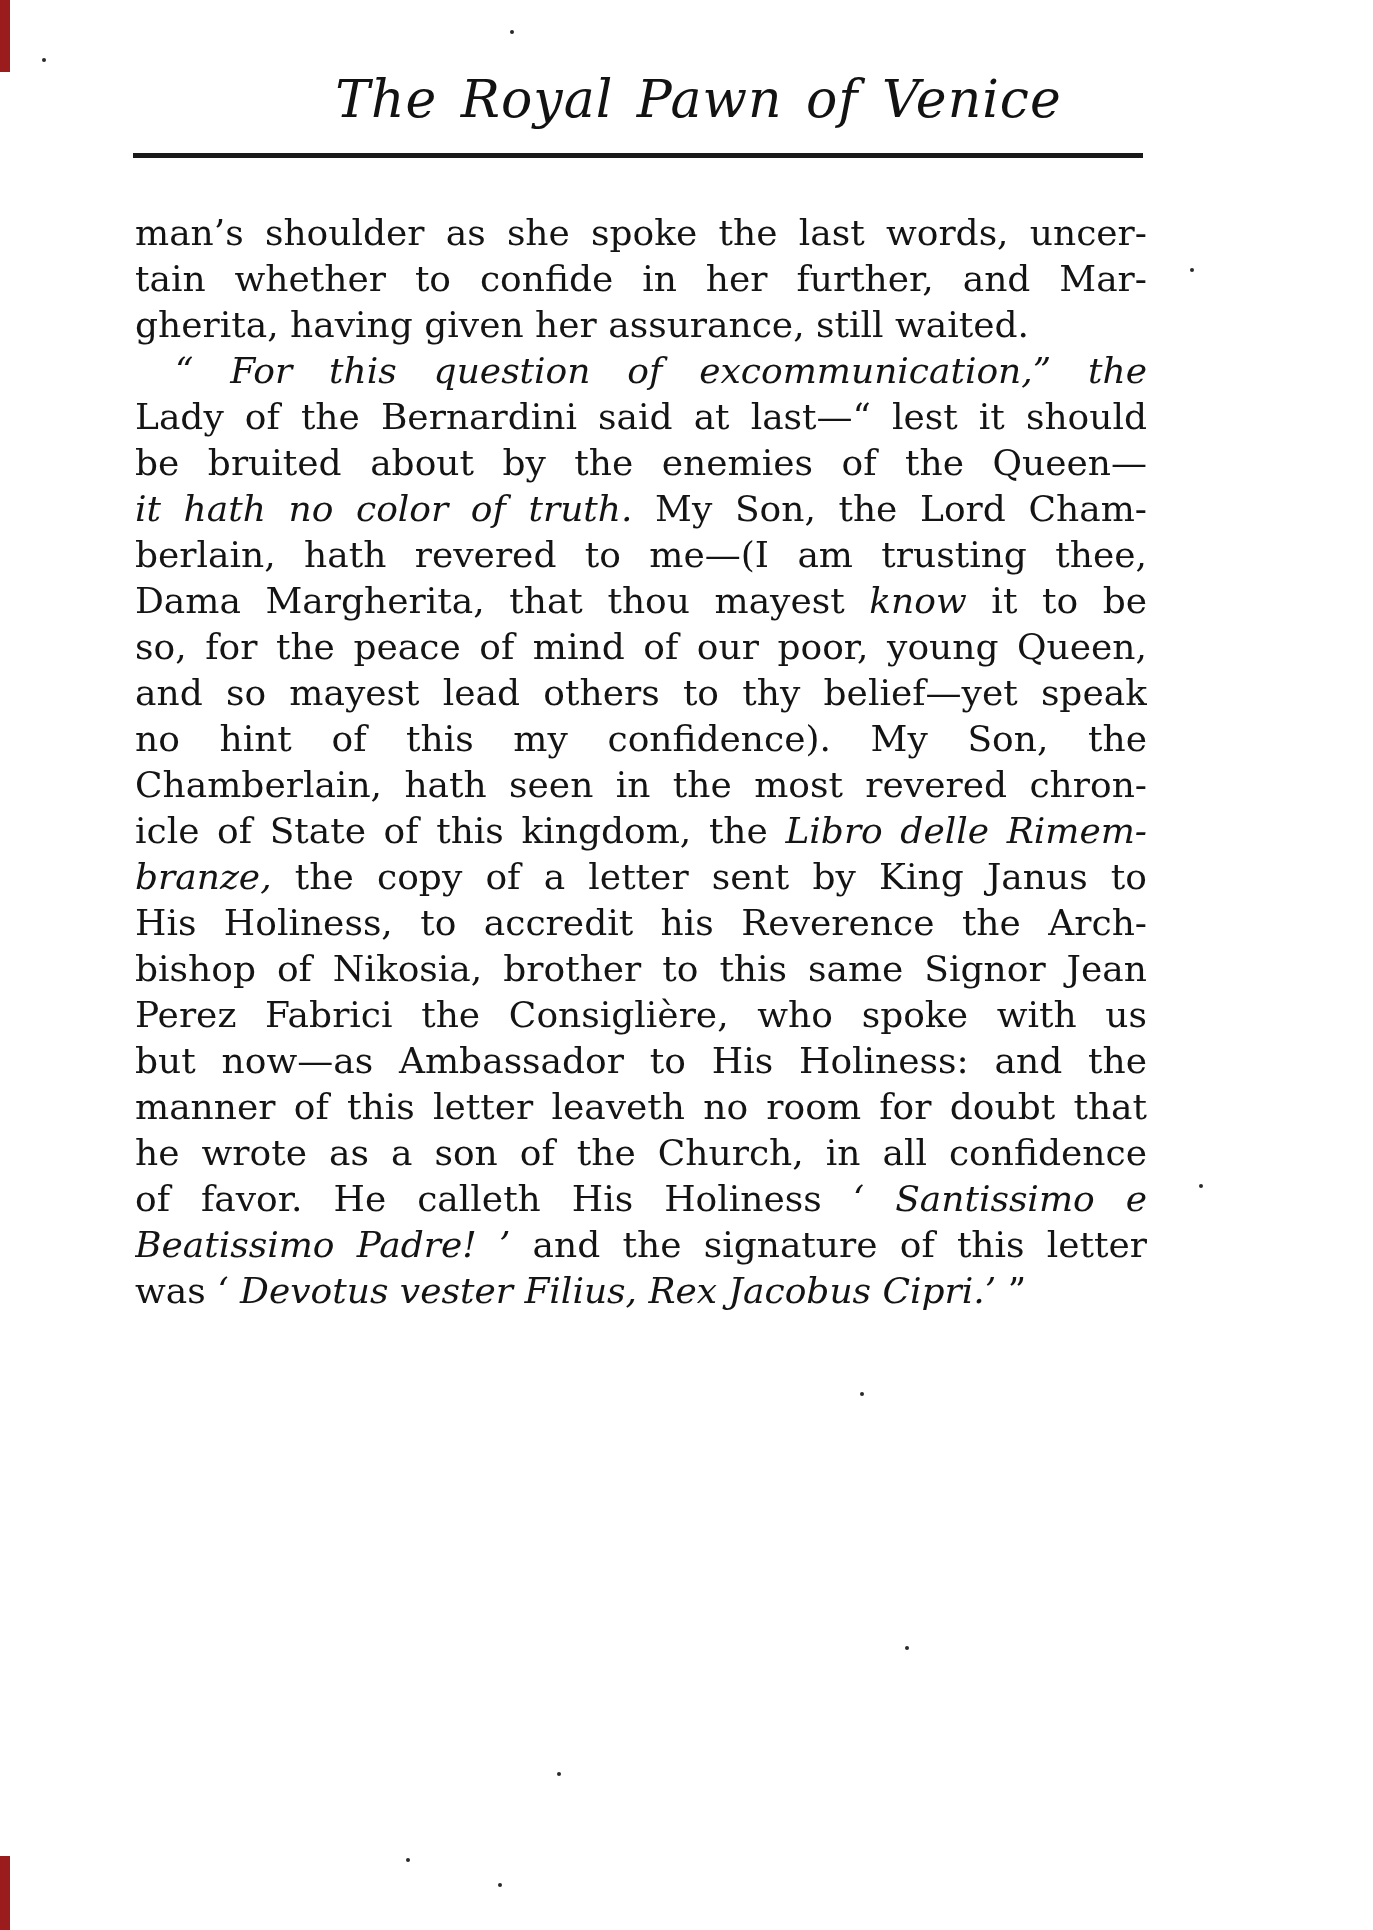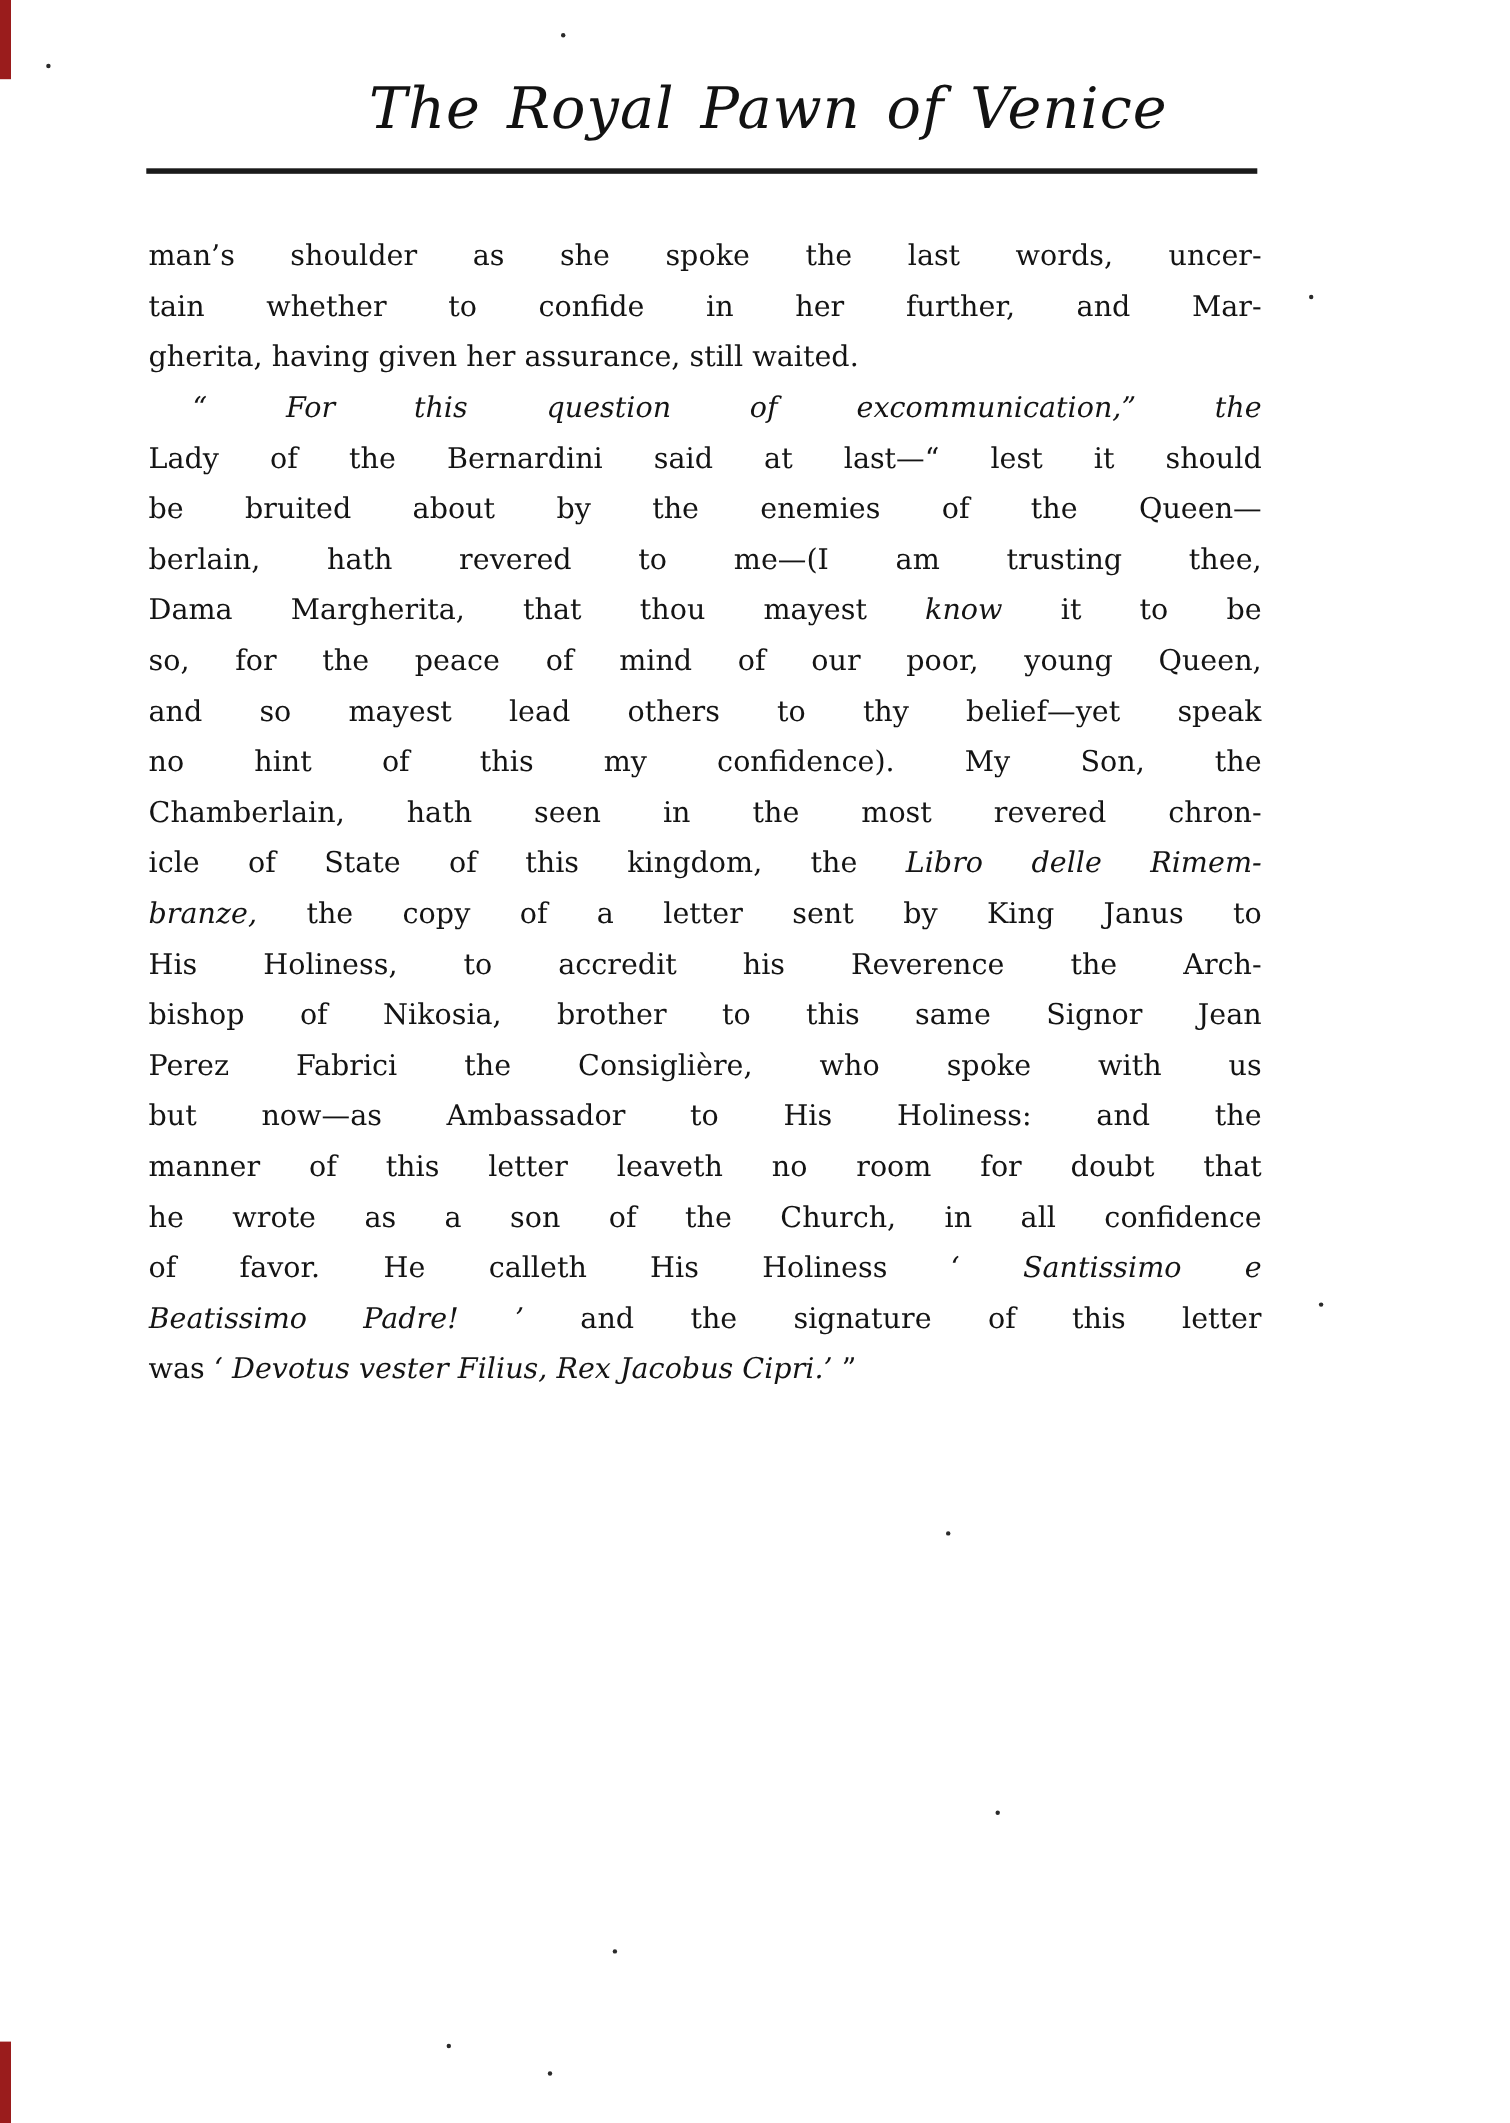--- a/index.html
+++ b/index.html
@@ -40,21 +40,21 @@
     top: 153px;
     width: 1010px;
     height: 5px;
     background: #1a1a1a;
   }
   .text-block {
     position: absolute;
     left: 135px;
     top: 210px;
     width: 1012px;
-    font-size: 26px;
+    font-size: 36px;
     line-height: 46px;
   }
   .line {
     text-align: justify;
     text-align-last: justify;
     height: 46px;
     overflow: hidden;
     white-space: normal;
   }
   .line.noj { text-align-last: left; }
@@ -76,20 +76,21 @@
   <div class="edge-mark bottom" style="background: rgb(154, 28, 28);"></div>
   <h1 class="title">The Royal Pawn of Venice</h1>
   <div class="rule"></div>
   <div class="text-block" id="text-block">
       <div class="line"><span>man’s shoulder as she spoke the last words, uncer-</span></div>
       <div class="line"><span>tain whether to confide in her further, and Mar-</span></div>
       <div class="line noj"><span>gherita, having given her assurance, still waited.</span></div>
       <div class="line indent"><span>“ For this question of excommunication,” the</span></div>
       <div class="line"><span>Lady of the Bernardini said at last—“ lest it should</span></div>
       <div class="line"><span>be bruited about by the enemies of the Queen—</span></div>
+      <div class="line"><span class="it">it hath no color of truth.</span><span> My Son, the Lord Cham-</span></div>
       <div class="line"><span>berlain, hath revered to me—(I am trusting thee,</span></div>
       <div class="line"><span>Dama Margherita, that thou mayest </span><span class="it">know</span><span> it to be</span></div>
       <div class="line"><span>so, for the peace of mind of our poor, young Queen,</span></div>
       <div class="line"><span>and so mayest lead others to thy belief—yet speak</span></div>
       <div class="line"><span>no hint of this my confidence). My Son, the</span></div>
       <div class="line"><span>Chamberlain, hath seen in the most revered chron-</span></div>
       <div class="line"><span>icle of State of this kingdom, the </span><span class="it">Libro delle Rimem-</span></div>
       <div class="line"><span class="it">branze,</span><span> the copy of a letter sent by King Janus to</span></div>
       <div class="line"><span>His Holiness, to accredit his Reverence the Arch-</span></div>
       <div class="line"><span>bishop of Nikosia, brother to this same Signor Jean</span></div>

